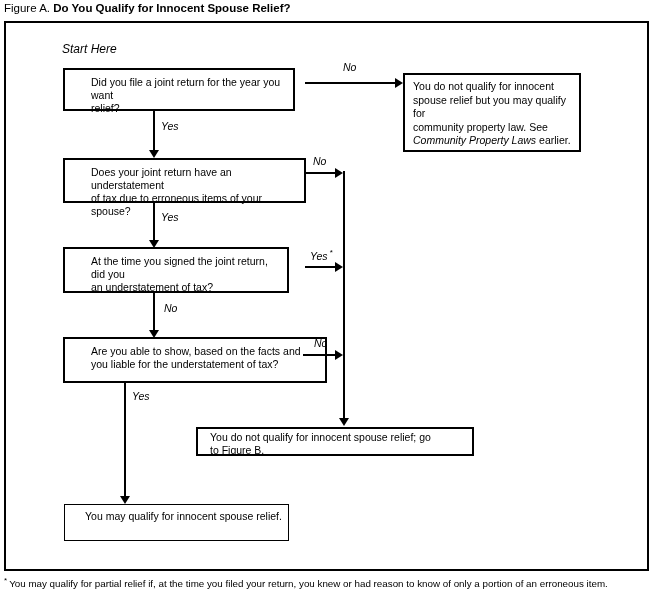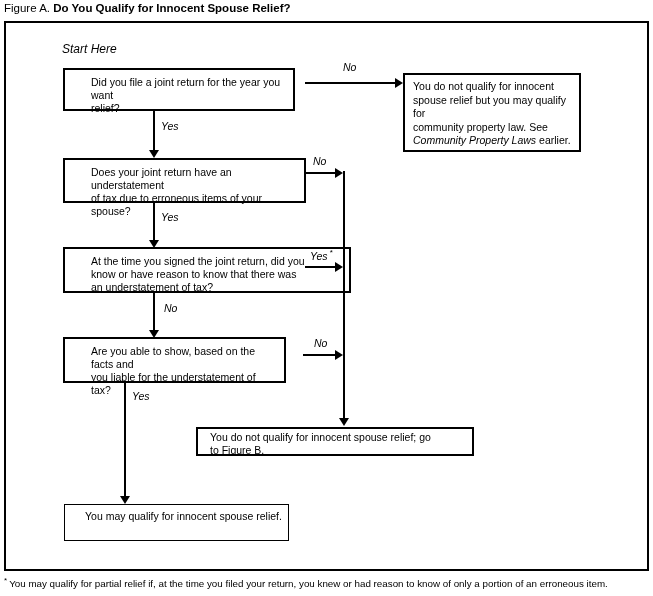--- a/index.html
+++ b/index.html
@@ -38,22 +38,22 @@
     position: absolute;
     background: #ffffff;
     border: 2px solid #000000;
     font-size: 10.5px;
     line-height: 13px;
   }
   .node .ln { display: block; }
   .q-box { padding: 6px 6px 0 26px; }
   .q1 { left: 63px; top: 68px;  width: 232px; height: 43px; }
   .q2 { left: 63px; top: 158px; width: 243px; height: 45px; }
-  .q3 { left: 63px; top: 247px; width: 288px; height: 46px; }
-  .q4 { left: 63px; top: 337px; width: 223px; height: 46px; }
+  .q3 { left: 63px; top: 247px; width: 226px; height: 46px; }
+  .q4 { left: 63px; top: 337px; width: 264px; height: 46px; }
   .rbox {
     left: 403px; top: 73px; width: 178px; height: 79px;
     padding: 5px 4px 0 8px; line-height: 13.5px;
   }
   .rbox .it { font-style: italic; }
   .figb {
     left: 196px; top: 427px; width: 278px; height: 29px;
     padding: 2px 4px 0 12px;
   }
   .final {
@@ -118,21 +118,20 @@
     <span class="ln"><span class="it">Community Property Laws</span><span> earlier.</span></span>
   </div>
 
   <div class="node q-box q2">
     <span class="ln">Does your joint return have an understatement</span>
     <span class="ln">of tax due to erroneous items of your spouse?</span>
   </div>
 
   <div class="node q-box q3">
     <span class="ln">At the time you signed the joint return, did you</span>
-    <span class="ln">know or have reason to know that there was</span>
     <span class="ln">an understatement of tax?</span>
   </div>
 
   <div class="node q-box q4">
     <span class="ln">Are you able to show, based on the facts and</span>
     <span class="ln">you liable for the understatement of tax?</span>
   </div>
 
   <div class="node figb">
     <span class="ln">You do not qualify for innocent spouse relief; go</span>

